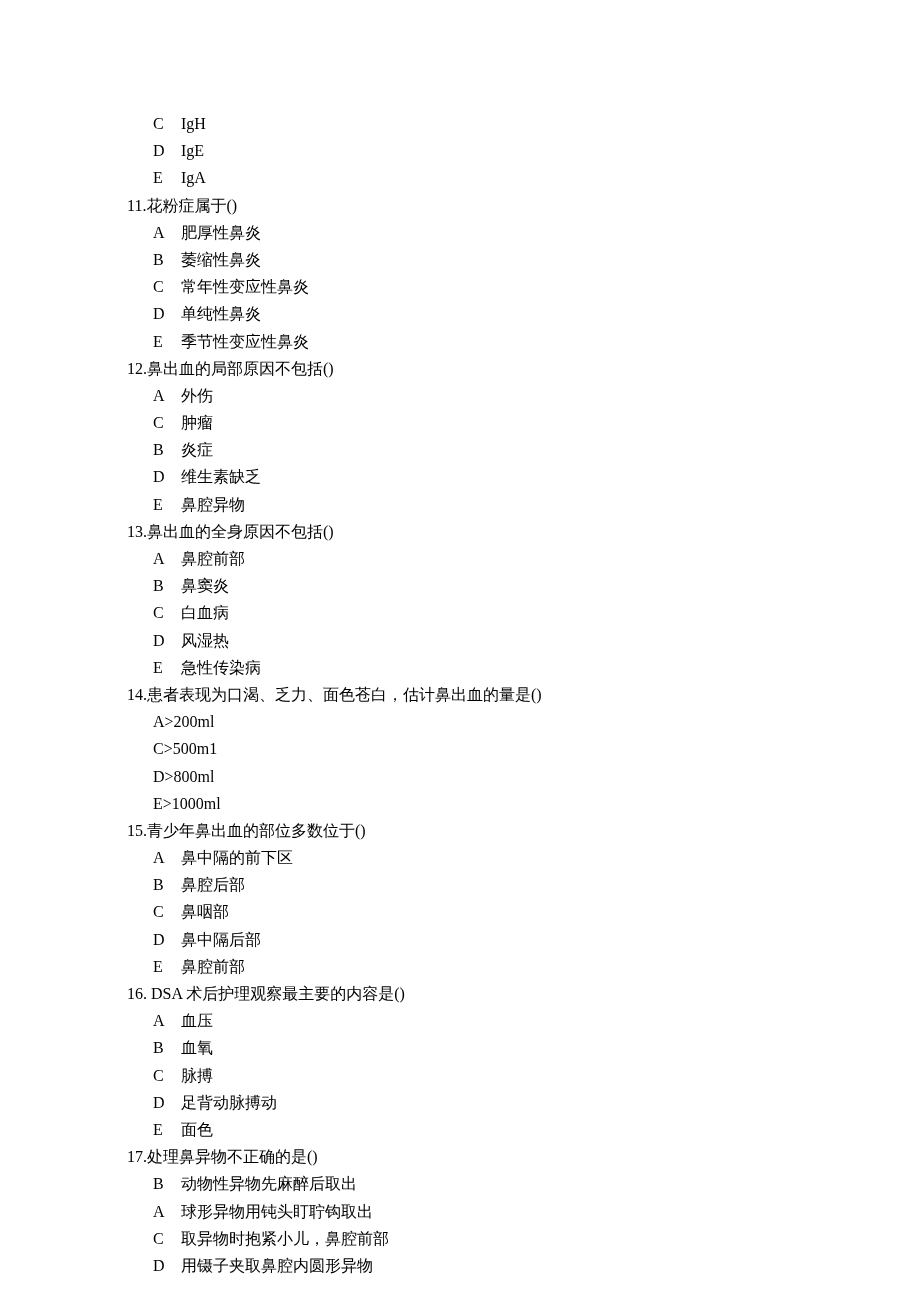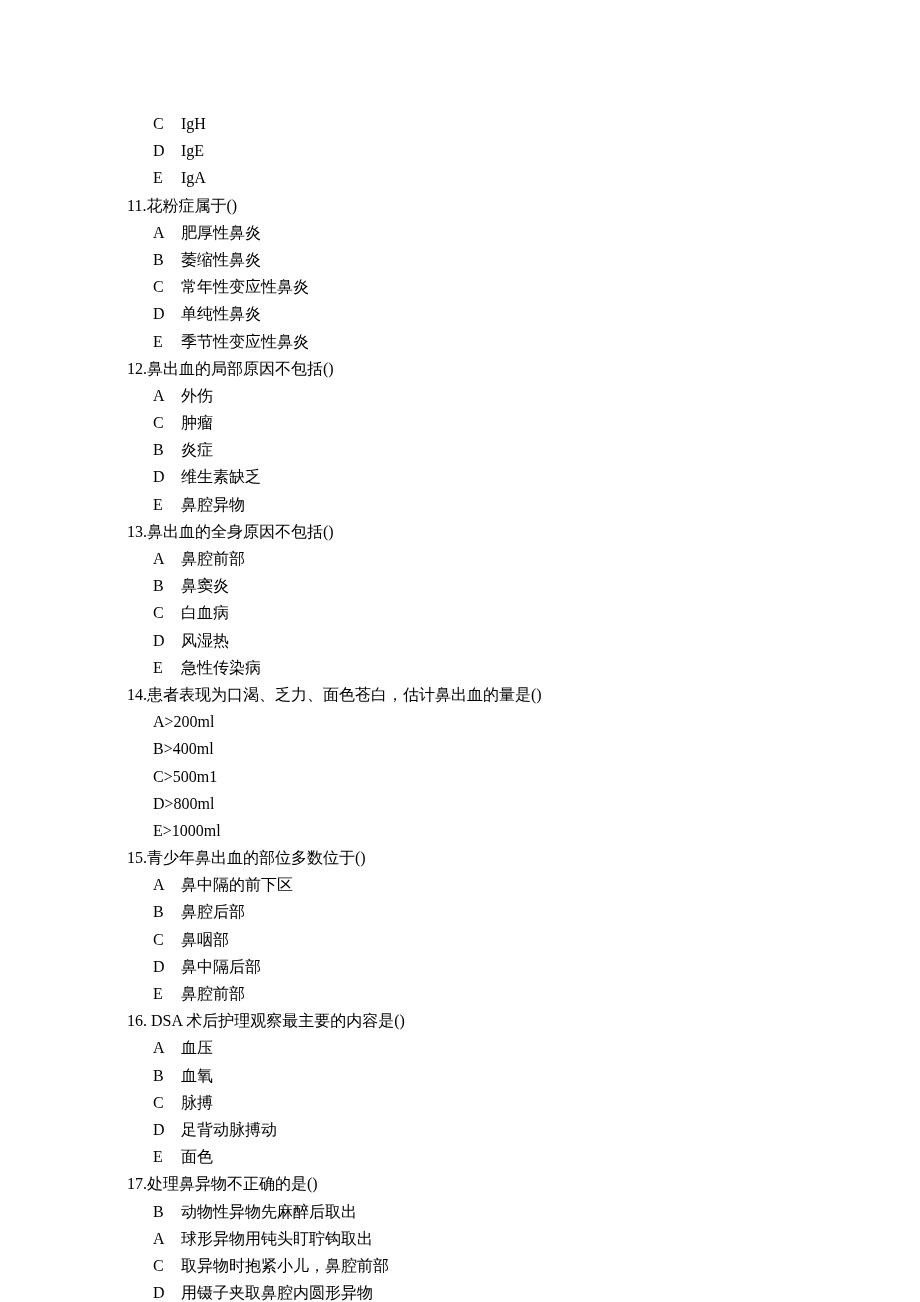--- a/index.html
+++ b/index.html
@@ -52,21 +52,20 @@
       <div class="option-line"><span class="letter">D</span><span>维生素缺乏</span></div>
       <div class="option-line"><span class="letter">E</span><span>鼻腔异物</span></div>
       <div class="question-line"><span>13.</span><span>鼻出血的全身原因不包括()</span></div>
       <div class="option-line"><span class="letter">A</span><span>鼻腔前部</span></div>
       <div class="option-line"><span class="letter">B</span><span>鼻窦炎</span></div>
       <div class="option-line"><span class="letter">C</span><span>白血病</span></div>
       <div class="option-line"><span class="letter">D</span><span>风湿热</span></div>
       <div class="option-line"><span class="letter">E</span><span>急性传染病</span></div>
       <div class="question-line"><span>14.</span><span>患者表现为口渴、乏力、面色苍白，估计鼻出血的量是()</span></div>
       <div class="option-line-tight"><span>A&gt;200ml</span></div>
-      <div class="option-line-tight"><span>B&gt;400ml</span></div>
       <div class="option-line-tight"><span>C&gt;500m1</span></div>
       <div class="option-line-tight"><span>D&gt;800ml</span></div>
       <div class="option-line-tight"><span>E&gt;1000ml</span></div>
       <div class="question-line"><span>15.</span><span>青少年鼻出血的部位多数位于()</span></div>
       <div class="option-line"><span class="letter">A</span><span>鼻中隔的前下区</span></div>
       <div class="option-line"><span class="letter">B</span><span>鼻腔后部</span></div>
       <div class="option-line"><span class="letter">C</span><span>鼻咽部</span></div>
       <div class="option-line"><span class="letter">D</span><span>鼻中隔后部</span></div>
       <div class="option-line"><span class="letter">E</span><span>鼻腔前部</span></div>
       <div class="question-line"><span>16.</span><span> DSA 术后护理观察最主要的内容是()</span></div>

